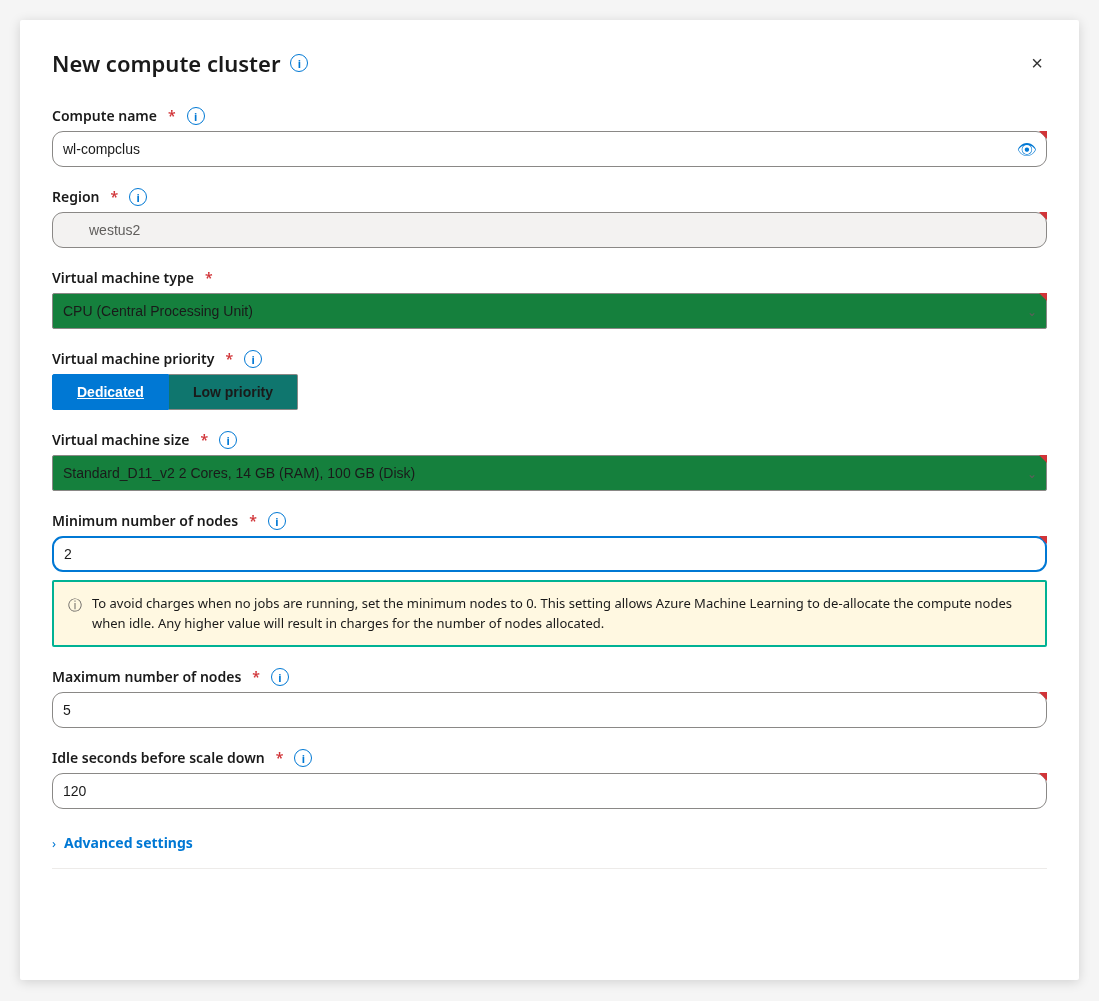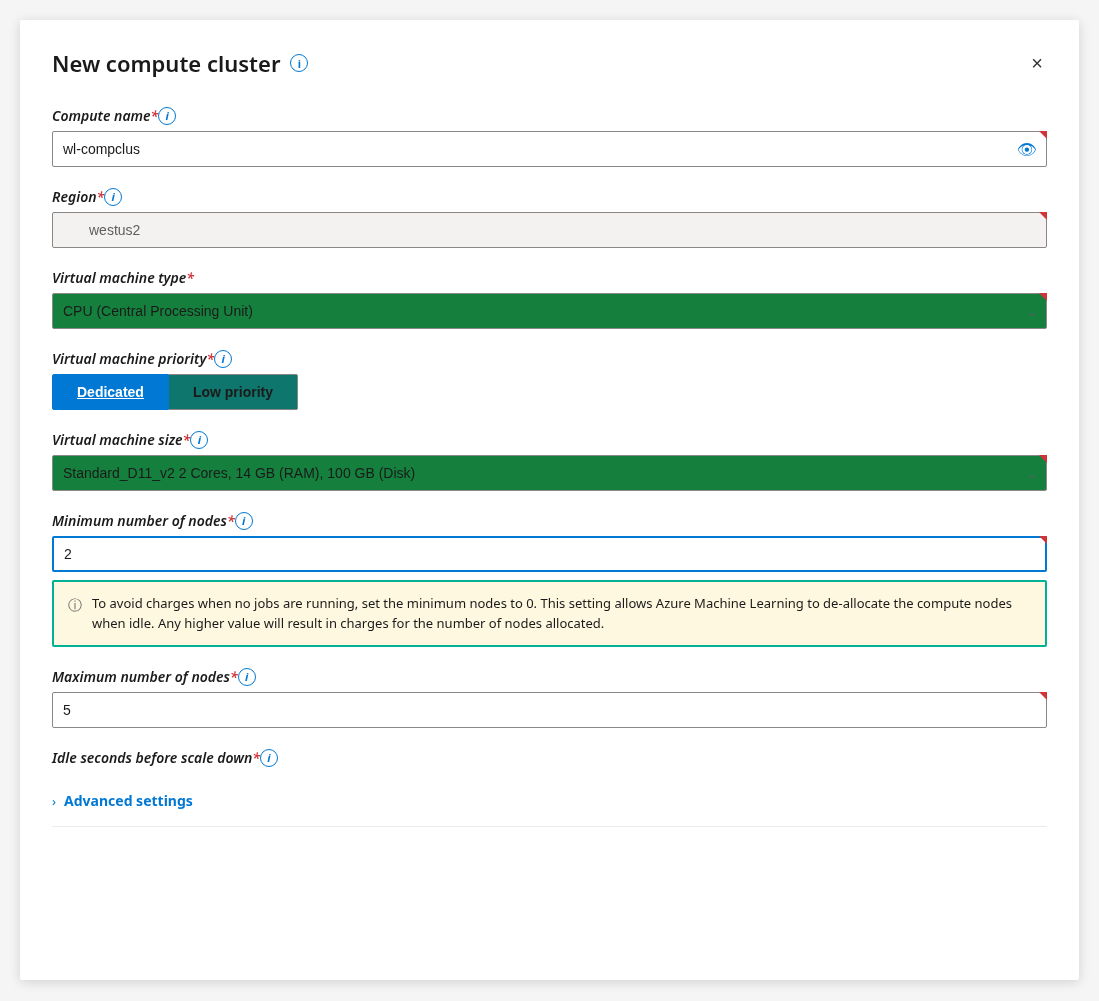--- a/index.html
+++ b/index.html
@@ -62,36 +62,35 @@
     }
     .form-group {
       margin-bottom: 20px;
     }
     .field-label {
       font-size: 14px;
       font-weight: 600;
       color: #1a1a1a;
       margin-bottom: 6px;
       display: flex;
-      align-items: center;
-      gap: 0;
-      font-style: italic;
+      align-items: flex-end;
+      gap: 11px;
     }
     .required-star {
       color: #d13438;
       font-weight: 600;
     }
     .input-wrapper {
       position: relative;
     }
     .form-input {
       width: 100%;
       height: 36px;
       border: 1px solid #8a8886;
-      border-radius: 2px;
+      border-radius: 11px;
       padding: 0 32px 0 10px;
       font-size: 14px;
       color: #1a1a1a;
       outline: none;
       background: #fff;
     }
     .form-input.focused {
       border-color: #0078d4;
       border-width: 2px;
     }
@@ -327,20 +326,24 @@
       <span class="red-corner"></span>
     </div>
   </div>
 
   <div class="form-group">
     <div class="field-label">
       <span>Idle seconds before scale down</span>
       <span class="required-star">*</span>
       <span class="info-icon">i</span>
     </div>
+    <div class="input-wrapper">
+      <input class="form-input" type="text" value="120" style="">
+      <span class="red-corner"></span>
+    </div>
   </div>
 
   <div class="advanced-settings-row">
     <span class="chevron-right">›</span>
     <span class="advanced-label">Advanced settings</span>
   </div>
 
   <div class="divider"></div>
 </div>
 

